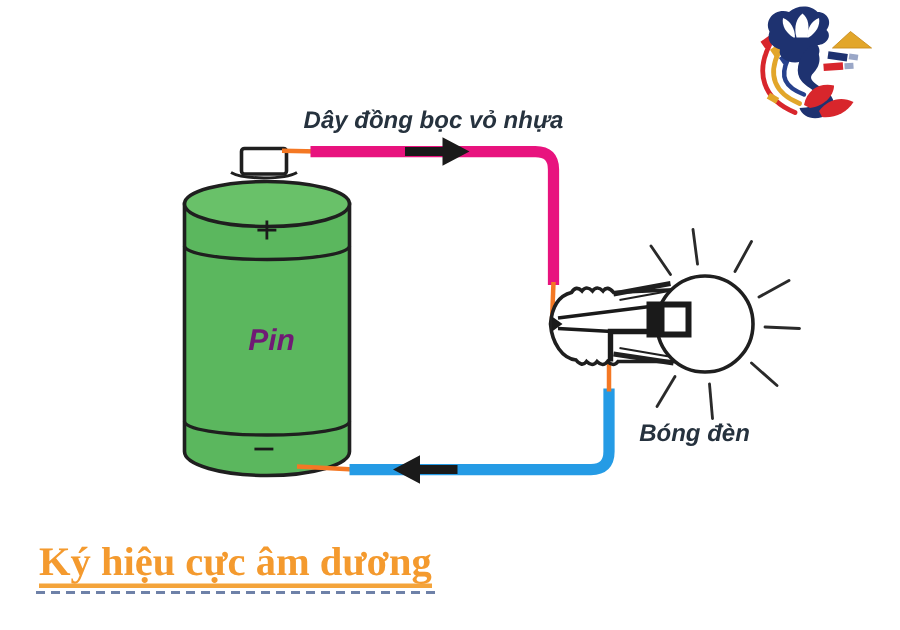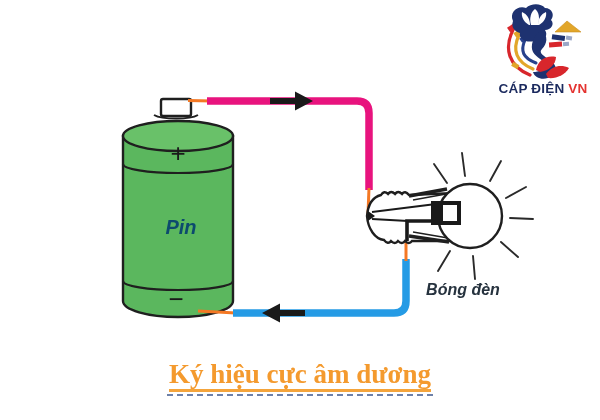--- a/index.html
+++ b/index.html
@@ -5,26 +5,26 @@
   html,body { margin:0; padding:0; background:#fff; }
   .stage {
     position:relative; width:600px; height:420px; background:#ffffff;
     overflow:hidden; font-family:"Liberation Sans", sans-serif;
   }
   .stage svg.art { position:absolute; left:0; top:0; }
   .lbl {
     position:absolute; white-space:nowrap; transform:translateX(-50%);
     color:#26323E; font-style:italic; font-weight:700; font-size:16px;
   }
-  .pin-label { font-size:20px; color:#0c4a6e; }
+  .pin-label { font-size:20px; color:#701a75; }
   .sign {
     position:absolute; transform:translate(-50%,-50%); font-style:normal;
     font-weight:400; font-size:26px; color:#1a1a1a; line-height:1;
   }
-  .caption-row { position:absolute; left:0; right:0; top:359px; text-align:center; }
+  .caption-row { position:absolute; left:0; right:0; top:359px; text-align:left;padding-left:24px; }
   .caption-underline {
     display:inline-block; border-bottom:2px dashed #6E81A8; padding:0 2px 2px;
     cursor:pointer;
   }
   .caption-text {
     display:inline-block; font-family:"Liberation Serif", serif; font-weight:700;
     font-size:27px; color:#F49A2E; border-bottom:3px solid #F4A43B; line-height:1.12;
   }
   .logo-text {
     position:absolute; left:543px; top:81px; transform:translateX(-50%);
@@ -130,30 +130,28 @@
       <rect x="566" y="36" width="6" height="4" fill="#9AA7C7" transform="rotate(8 569 38)"></rect>
       <rect x="549" y="42" width="13" height="5" fill="#D8262C" transform="rotate(-4 555 44)"></rect>
       <rect x="563" y="42" width="6" height="4" fill="#9AA7C7" transform="rotate(-4 566 44)"></rect>
 
       <path d="M536,70 C538,60 546,55 556,57 C556,64 549,71 540,72 Z" fill="#D8262C"></path>
       <path d="M546,74 C552,66 561,64 569,68 C565,75 556,79 548,78 Z" fill="#D8262C"></path>
       <rect x="512" y="63" width="7" height="4.5" fill="#E2A62A" transform="rotate(30 515 65)"></rect>
     </g>
   </svg>
 
+  <div class="lbl" style="left:289px; top:72px;">Dây đồng bọc vỏ nhựa</div>
 
   <div class="sign" style="left:178px; top:153px;">+</div>
 
   <div class="lbl pin-label" style="left:181px; top:216px;">Pin</div>
 
   <div class="sign" style="left:176px; top:299px;">−</div>
 
   <div class="lbl" style="left:463px; top:281px;text-align:right;">Bóng đèn</div>
 
   <div class="caption-row">
     <span class="caption-underline"><span class="caption-text">Ký hiệu cực âm dương</span></span>
   </div>
 
-  <div class="logo-text">
-    <span>CÁP ĐIỆN</span><span class="vn">VN</span>
-  </div>
 
 </div>
 
 </body></html>

